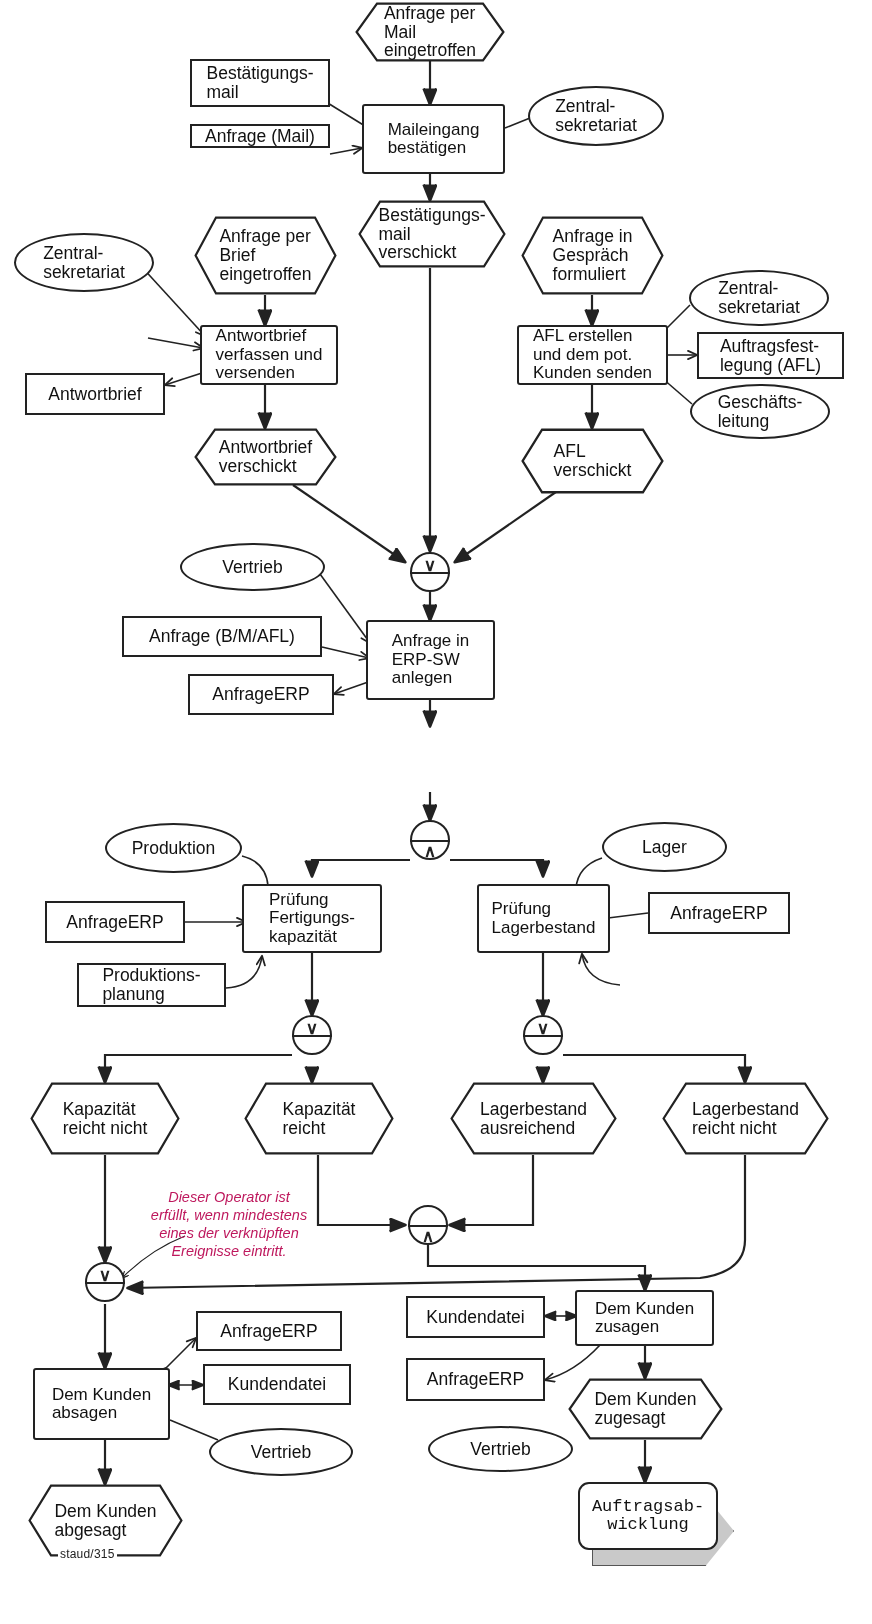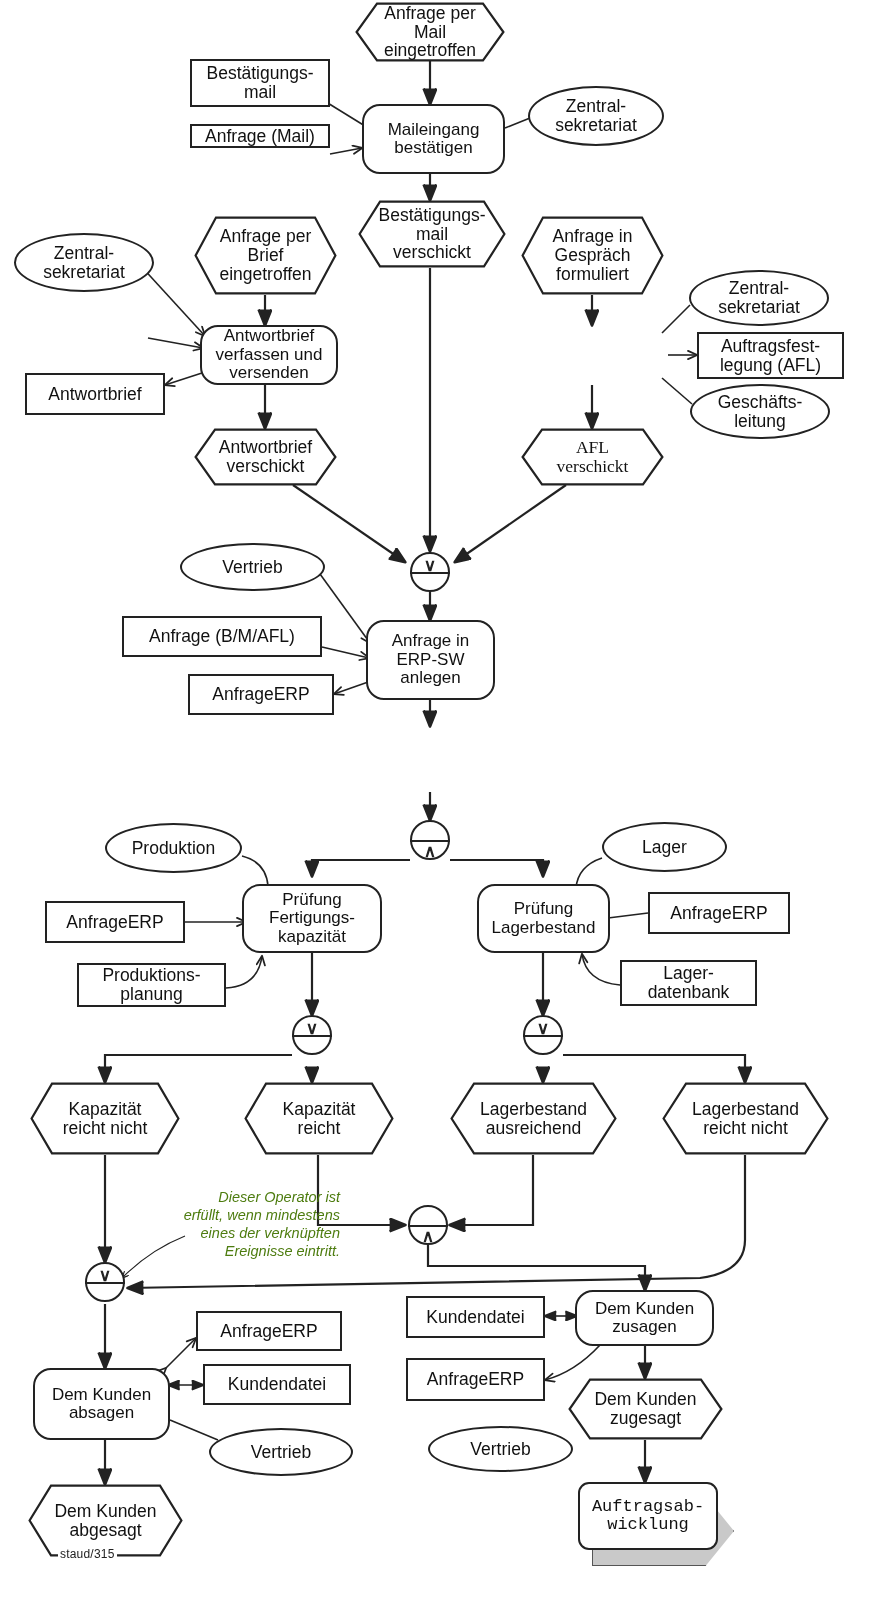--- a/index.html
+++ b/index.html
@@ -22,29 +22,28 @@
     width: 872px;
     height: 1624px;
     pointer-events: none;
   }
   .node {
     position: absolute;
     box-sizing: border-box;
     display: flex;
     align-items: center;
     justify-content: center;
-    text-align: center;
     color: #111111;
     line-height: 1.08;
     white-space: pre-line;
   }
   
   .func {
     border: 2.2px solid #222222;
-    border-radius: 18px;
+    border-radius: 3px;
     background: #ffffff;
     font-size: 17px;
   }
   
   .data {
     border: 2.2px solid #222222;
     background: #ffffff;
     font-size: 17.5px;
   }
   
@@ -130,22 +129,22 @@
     font-size: 17px;
     line-height: 1.08;
     white-space: pre-line;
     color: #111111;
   }
   
   .annot {
     position: absolute;
     font-style: italic;
     font-size: 14.5px;
-    color: #4d7c0f;
-    text-align: right;
+    color: #be185d;
+    text-align: center;
     line-height: 1.25;
     white-space: pre-line;
   }
   .caption {
     position: absolute;
     font-size: 12px;
     color: #222222;
     letter-spacing: 0.2px;
     background: #ffffff;
     padding: 0 2px;
@@ -315,21 +314,21 @@
   </div>
 
   <div class="node event" style="left:194px;top:428px;width:143px;height:58px;">
     <svg class="hexshape" viewBox="0 0 143 58" preserveAspectRatio="none">
       <polygon points="21,1.6 122,1.6 141.4,29 122,56.4 21,56.4 1.6,29" fill="#fff" stroke="#222" stroke-width="2.2"></polygon>
     </svg>
     <span class="lbl">Antwortbrief
 verschickt</span>
   </div>
 
-  <div class="node event" style="left:521px;top:428px;width:143px;height:58px;font-family:Liberation Serif, serif;">
+  <div class="node event" style="left:521px;top:428px;width:143px;height:66px;">
     <svg class="hexshape" viewBox="0 0 143 58" preserveAspectRatio="none">
       <polygon points="21,1.6 122,1.6 141.4,29 122,56.4 21,56.4 1.6,29" fill="#fff" stroke="#222" stroke-width="2.2"></polygon>
     </svg>
     <span class="lbl">AFL
 verschickt</span>
   </div>
 
 
   <div class="node event" style="left:30px;top:1082px;width:150px;height:73px;">
     <svg class="hexshape" viewBox="0 0 150 73" preserveAspectRatio="none">
@@ -379,20 +378,23 @@
 zugesagt</span>
   </div>
 
   <div class="caption" style="left:58px;top:1547px;">staud/315</div>
 
   <div class="node func" style="left:362px;top:104px;width:143px;height:70px;">Maileingang
 bestätigen</div>
   <div class="node func" style="left:200px;top:325px;width:138px;height:60px;">Antwortbrief
 verfassen und
 versenden</div>
+  <div class="node func" style="left:517px;top:325px;width:151px;height:60px;">AFL erstellen
+und dem pot.
+Kunden senden</div>
   <div class="node func" style="left:366px;top:620px;width:129px;height:80px;">Anfrage in
 ERP-SW
 anlegen</div>
   <div class="node func" style="left:242px;top:884px;width:140px;height:69px;">Prüfung
 Fertigungs-
 kapazität</div>
   <div class="node func" style="left:477px;top:884px;width:133px;height:69px;">Prüfung
 Lagerbestand</div>
   <div class="node func" style="left:33px;top:1368px;width:137px;height:72px;">Dem Kunden
 absagen</div>
@@ -410,22 +412,20 @@
   <div class="node data" style="left:190px;top:124px;width:140px;height:24px;">Anfrage (Mail)</div>
   <div class="node data" style="left:25px;top:373px;width:140px;height:42px;">Antwortbrief</div>
   <div class="node data" style="left:697px;top:332px;width:147px;height:47px;">Auftragsfest-
 legung (AFL)</div>
   <div class="node data" style="left:122px;top:616px;width:200px;height:41px;">Anfrage (B/M/AFL)</div>
   <div class="node data" style="left:188px;top:674px;width:146px;height:41px;">AnfrageERP</div>
   <div class="node data" style="left:45px;top:901px;width:140px;height:42px;">AnfrageERP</div>
   <div class="node data" style="left:77px;top:963px;width:149px;height:44px;">Produktions-
 planung</div>
   <div class="node data" style="left:648px;top:892px;width:142px;height:42px;">AnfrageERP</div>
-  <div class="node data" style="left:620px;top:960px;width:137px;height:46px;">Lager-
-datenbank</div>
   <div class="node data" style="left:196px;top:1311px;width:146px;height:40px;">AnfrageERP</div>
   <div class="node data" style="left:203px;top:1364px;width:148px;height:41px;">Kundendatei</div>
   <div class="node data" style="left:406px;top:1296px;width:139px;height:42px;">Kundendatei</div>
   <div class="node data" style="left:406px;top:1358px;width:139px;height:43px;">AnfrageERP</div>
 
   <div class="node org" style="left:528px;top:86px;width:136px;height:60px;">Zentral-
 sekretariat</div>
   <div class="node org" style="left:14px;top:233px;width:140px;height:59px;">Zentral-
 sekretariat</div>
   <div class="node org" style="left:689px;top:270px;width:140px;height:56px;">Zentral-

